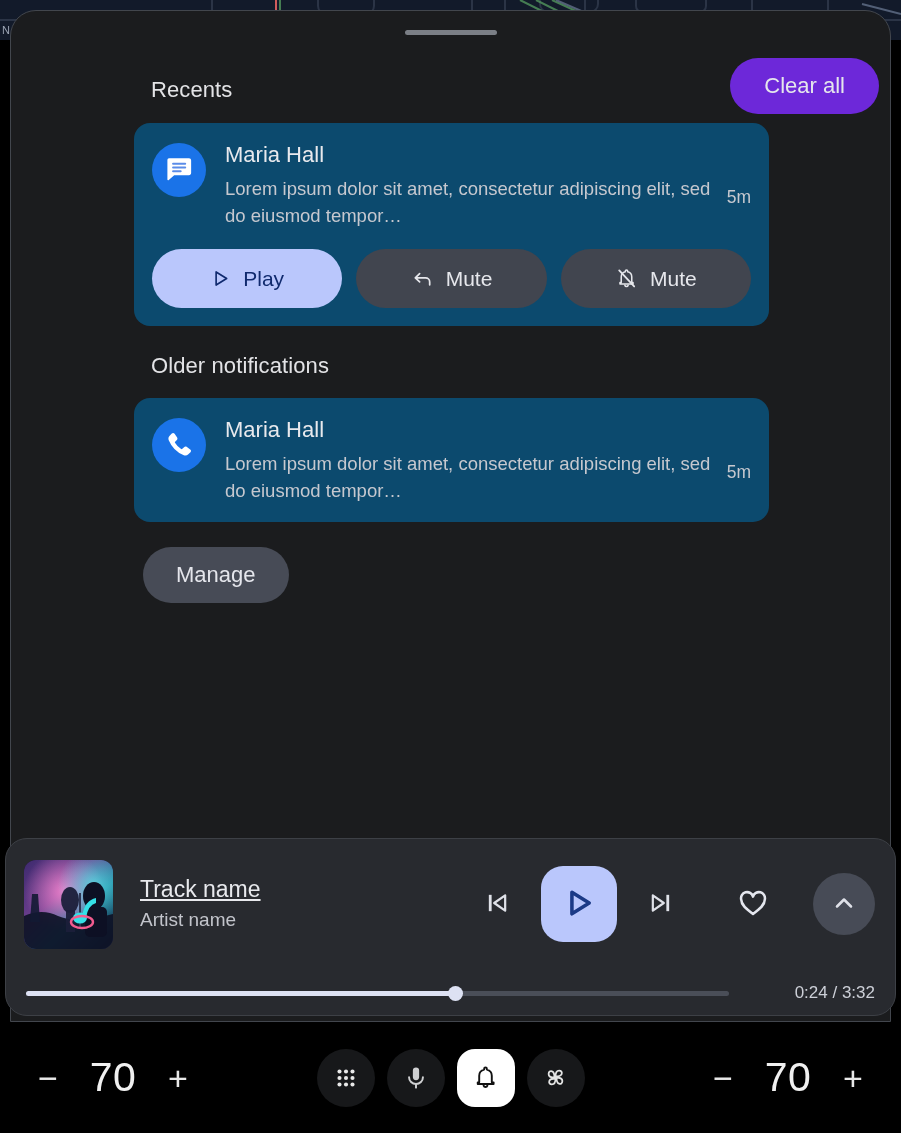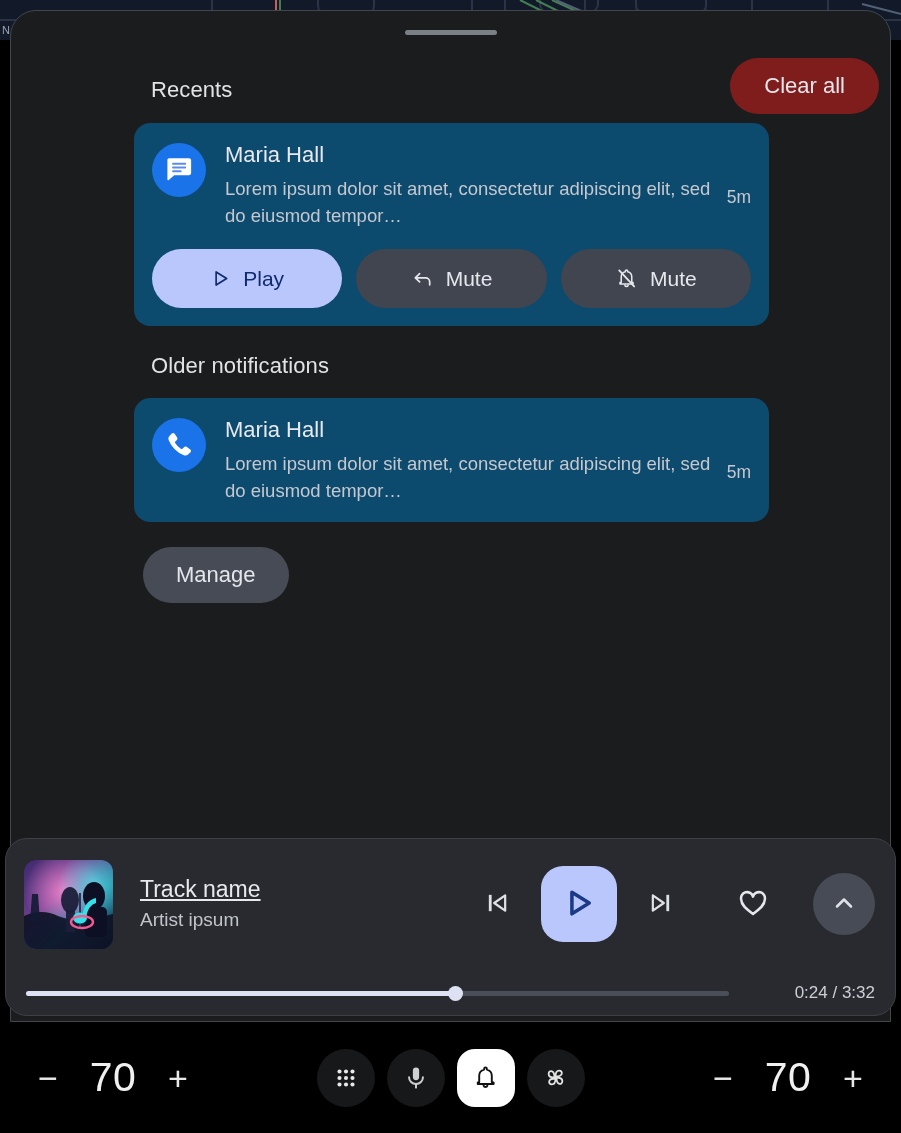--- a/index.html
+++ b/index.html
@@ -76,21 +76,21 @@
     padding: 0 13px 0 140px;
     height: 74px;
   }
   .section-title {
     font-size: 22px;
     color: #e3e3e6;
     letter-spacing: 0.1px;
     margin-top: 8px;
   }
   #clear-all-button {
-    background: #7f1d1d;
+    background: #6d28d9;
     color: #e5e6ec;
     font-size: 22px;
     border: none;
     border-radius: 30px;
     padding: 15px 34px;
     cursor: pointer;
     font-family: "Liberation Sans", sans-serif;
   }
 
   .section-row-simple {
@@ -545,21 +545,21 @@
           <g>
             <path d="M58 56 q3 -16 14 -18 l0 5 q-8 2 -10 15 z" fill="#35e0e8"></path>
             <ellipse cx="56" cy="58" rx="7" ry="5.5" fill="#35e0e8"></ellipse>
             <path d="M47 62 a11 6 0 1 0 22 0 a11 6 0 1 0 -22 0" fill="none" stroke="#f25b8f" stroke-width="2.4"></path>
           </g>
         </svg>
       </div>
 
       <div id="track-meta">
         <div id="track-name">Track name</div>
-        <div id="artist-name">Artist ipsum</div>
+        <div id="artist-name">Artist name</div>
       </div>
 
       <div id="media-controls">
         <button class="mc-btn" id="prev-button">
           <span>
             <svg width="28" height="28" viewBox="0 0 24 24">
               <rect x="5" y="5" width="2.4" height="14" fill="#dfe1e8"></rect>
               <path d="M19 5.4 L9.6 12 L19 18.6 Z" fill="none" stroke="#dfe1e8" stroke-width="1.9" stroke-linejoin="round"></path>
             </svg>
           </span>

